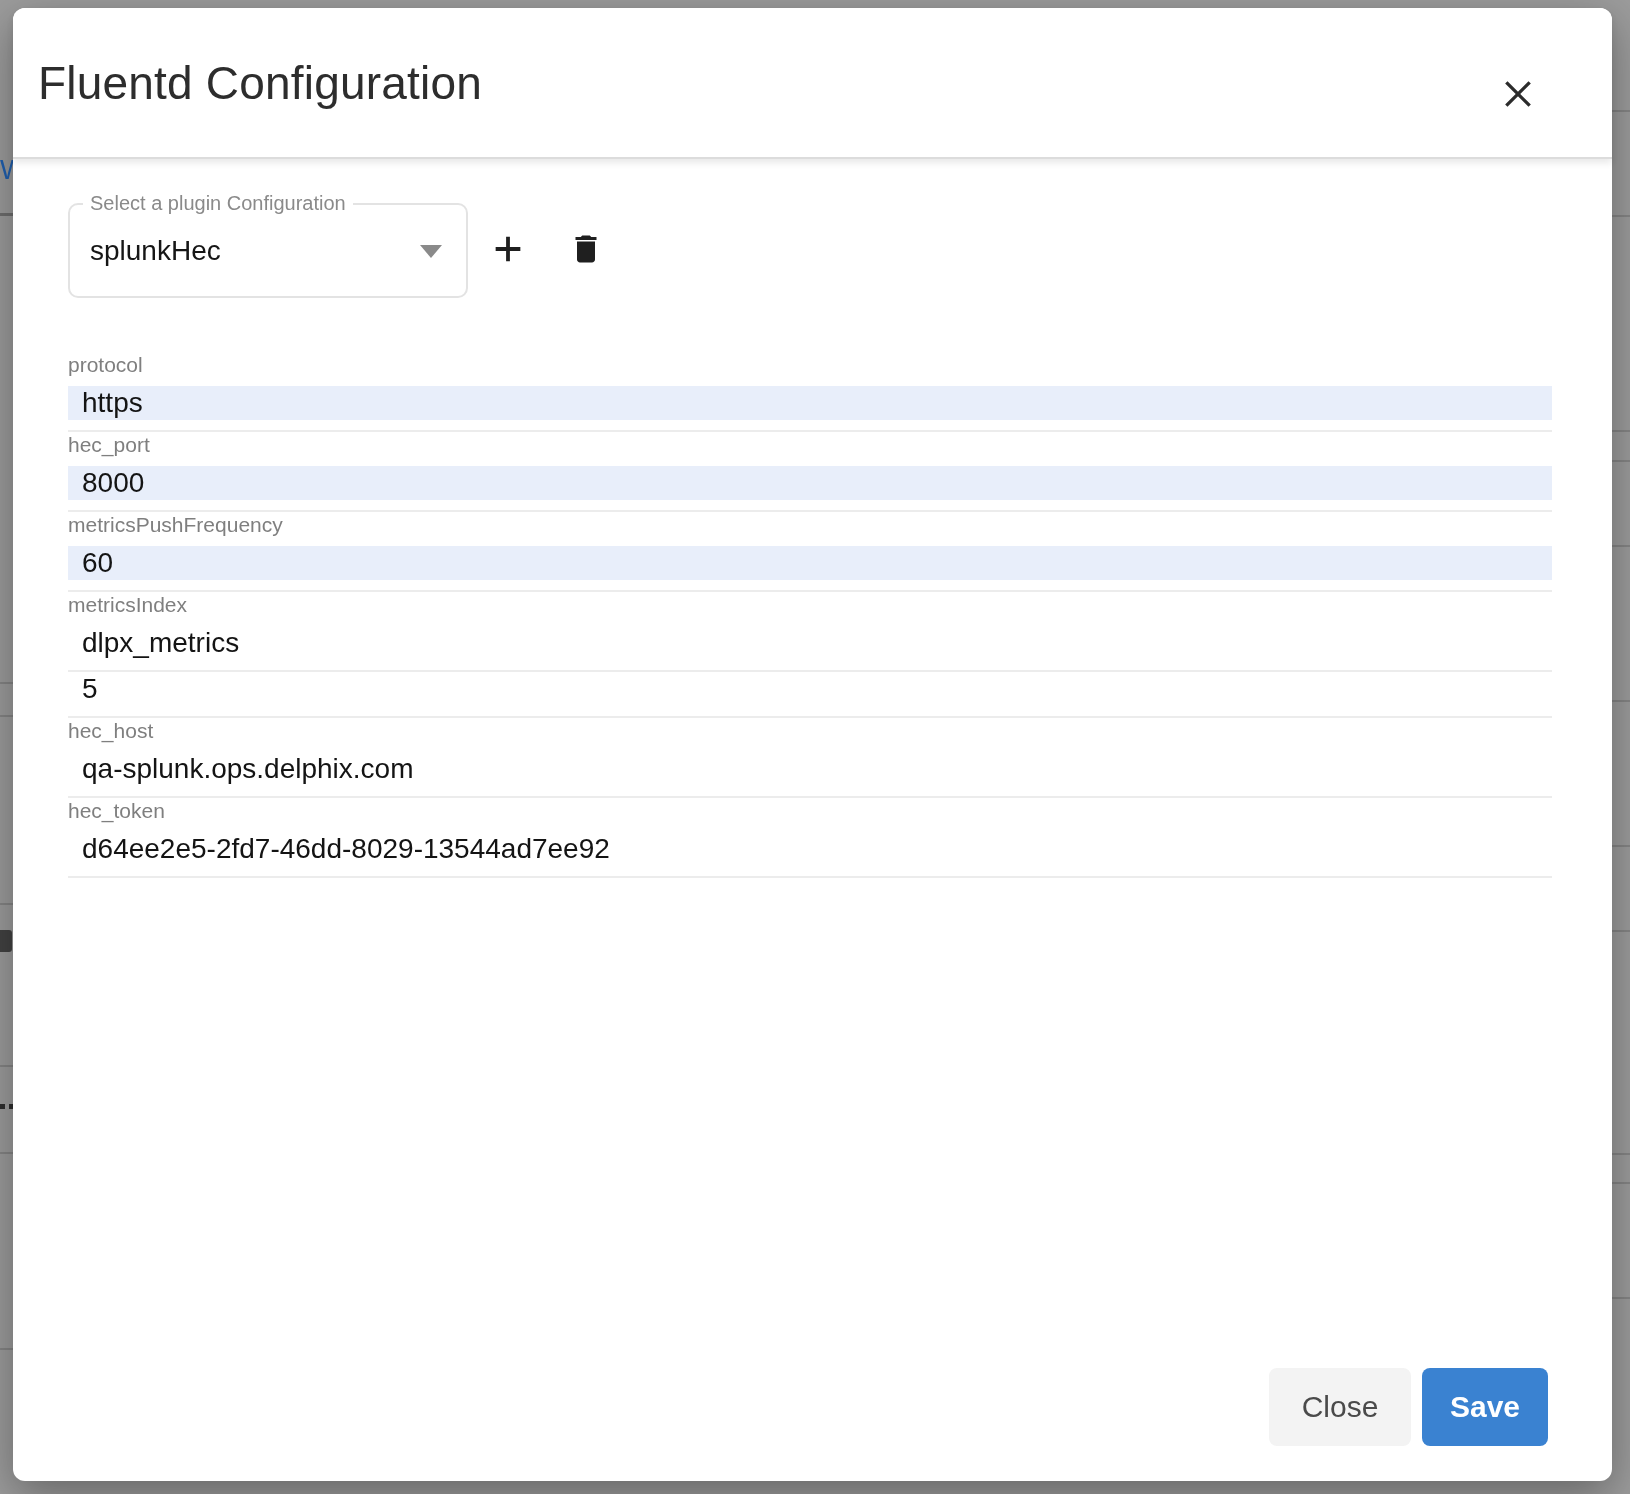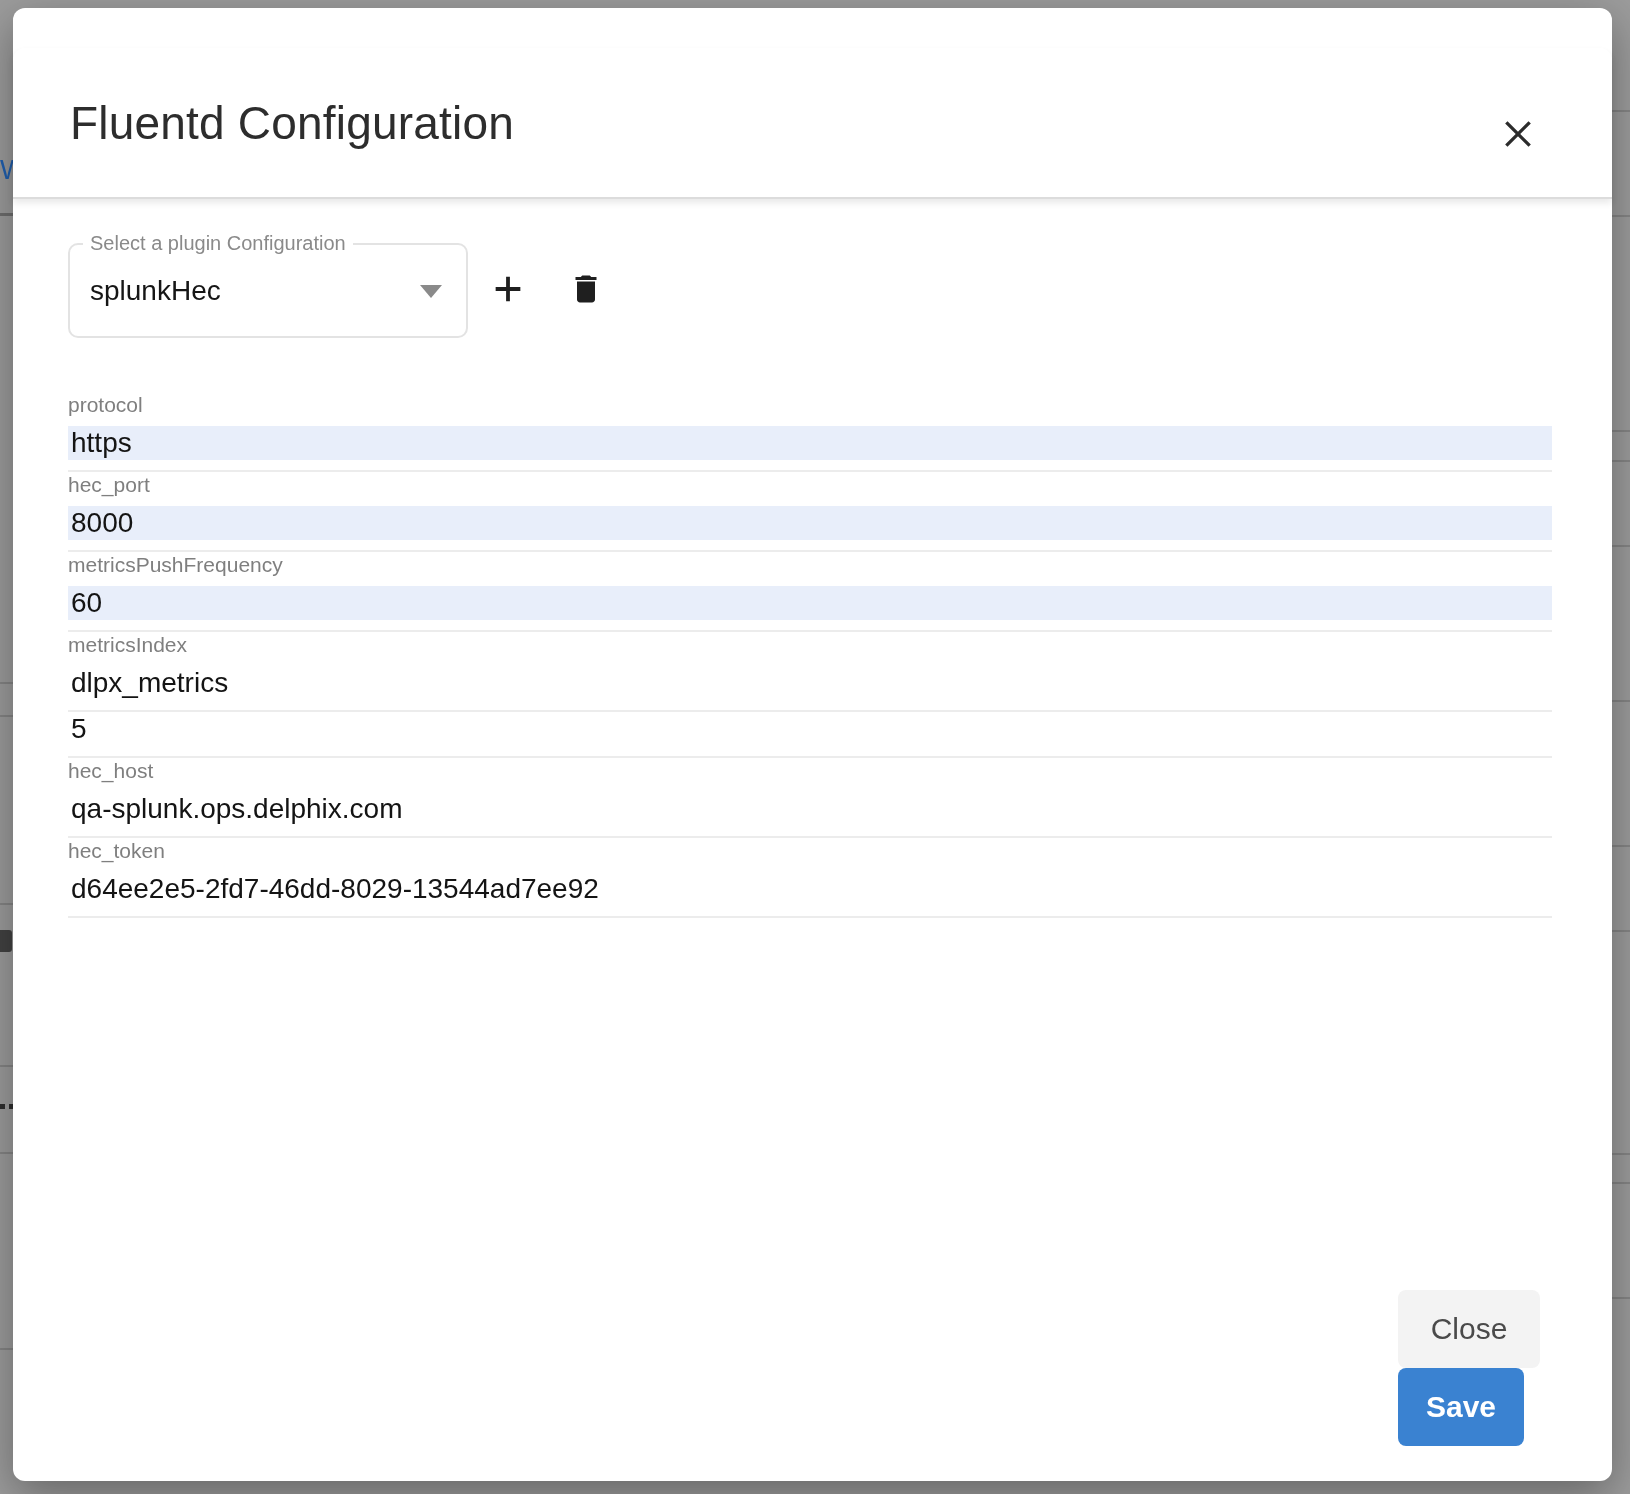--- a/index.html
+++ b/index.html
@@ -31,26 +31,25 @@
   
   .modal {
     position: absolute; left: 13px; top: 8px;
     width: 1599px; height: 1473px;
     background: #ffffff; border-radius: 12px;
     box-shadow: 0 14px 45px rgba(0,0,0,0.35);
   }
   .modal-header {
     position: relative; height: 151px;
     display: flex; align-items: center;
-    padding-left: 57px;
+    padding-left: 25px;
     border-bottom: 2px solid #dcdcdc;
     box-shadow: 0 4px 7px rgba(0,0,0,0.09);
     border-radius: 12px 12px 0 0;
     background: #fff;
-    margin-top: 40px;
   }
   .modal-title { font-size: 46px; font-weight: 400; color: #2d2d2d; letter-spacing: 0.2px; }
   .close-btn {
     position: absolute; top: 62px; right: 70px;
     width: 48px; height: 48px;
     background: transparent; border: none; cursor: pointer;
     display: flex; align-items: center; justify-content: center;
   }
 
   .modal-body { padding: 44px 60px 0 55px; }
@@ -84,29 +83,29 @@
   }
   .icon-btn.add { margin-left: 16px; }
   .icon-btn.del { margin-left: 30px; }
 
   
   .field { }
   .field-label { font-size: 21px; line-height: 26px; color: #7f7f7f; margin-bottom: 8px; }
   .field-value {
     height: 34px; line-height: 34px;
     font-size: 28px; color: #141414;
-    padding-left: 3px; white-space: nowrap; overflow: hidden;
+    padding-left: 14px; white-space: nowrap; overflow: hidden;
   }
   .field.highlighted .field-value { background: #e8eefa; }
   .field-underline { margin-top: 10px; height: 2px; background: #ececec; }
 
   
   .modal-footer {
-    position: absolute; right: 72px; bottom: 35px;
-    display: flex;  flex-direction: column;
+    position: absolute; right: 64px; bottom: 35px;
+    display: flex; gap: 11px;
   }
   .btn {
     height: 78px; border: none; border-radius: 8px;
     font-family: "Liberation Sans", sans-serif;
     font-size: 30px; cursor: pointer;
     display: flex; align-items: center; justify-content: center;
   }
   .btn-close { width: 142px; background: #f3f3f3; color: #4a4a4a; font-weight: 400; }
   .btn-save  { width: 126px; background: #3a82d1; color: #ffffff; font-weight: 700; }
 </style>

